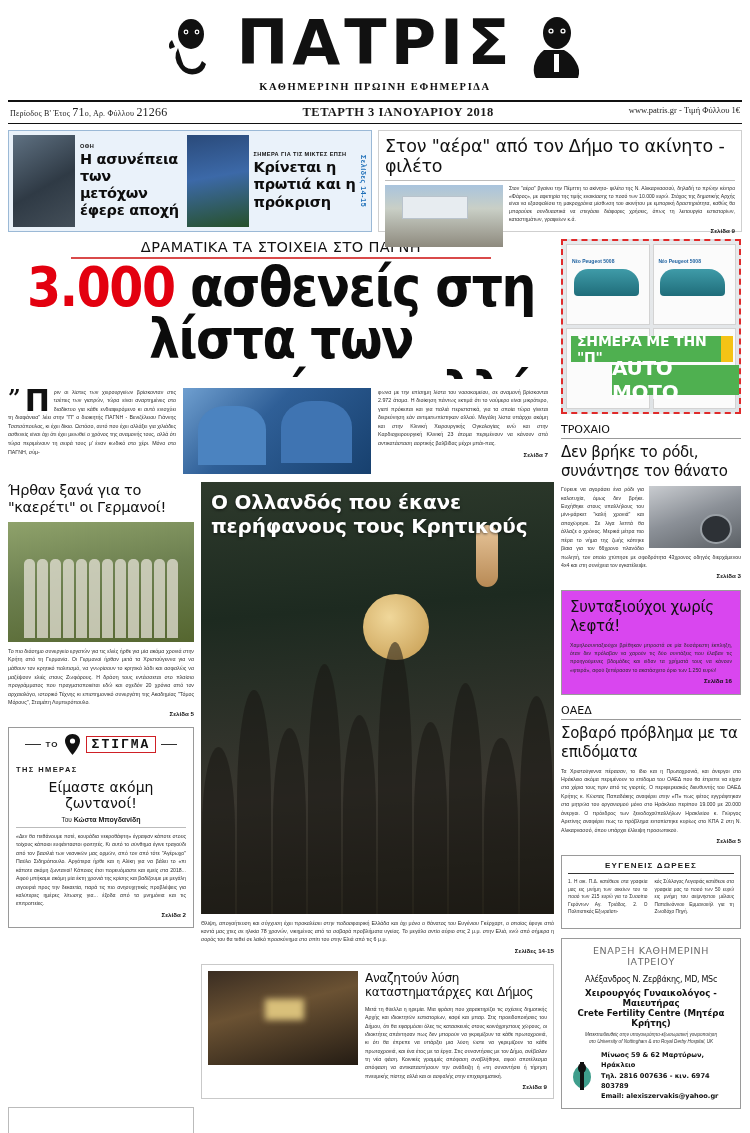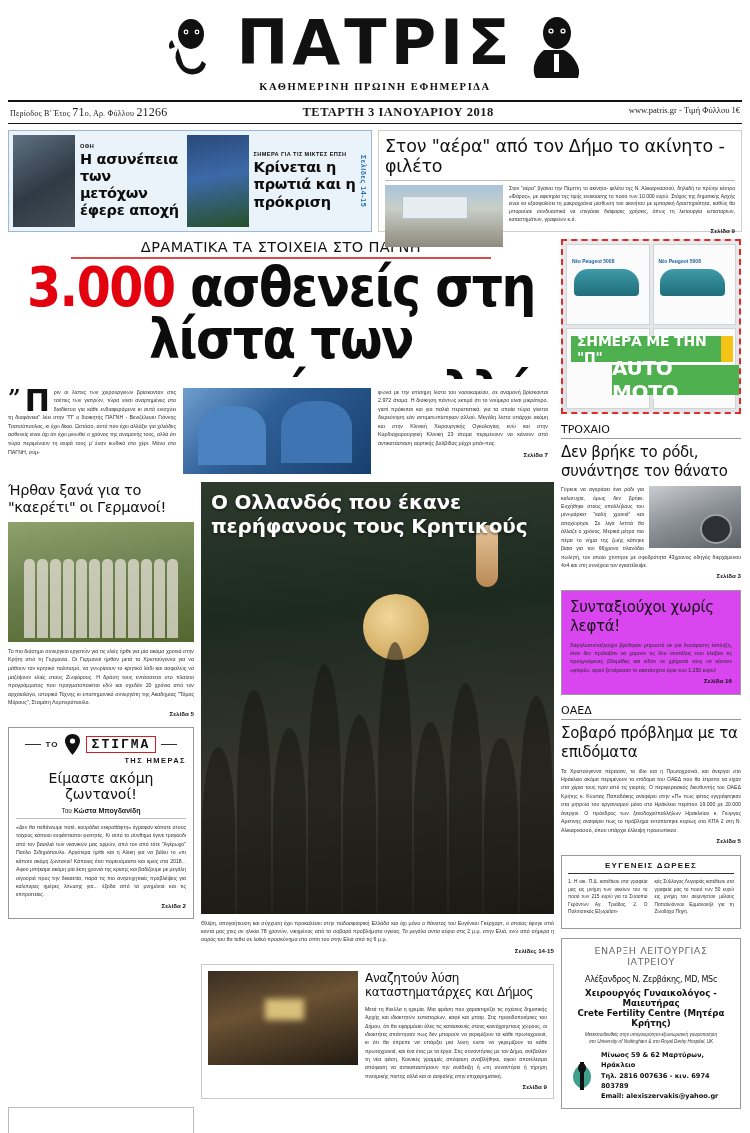--- a/index.html
+++ b/index.html
@@ -145,21 +145,21 @@
   .stigma { border: 1px solid #9a9a9a; margin-top: 8px; padding: 6px 7px 7px; background: #fff; }
   .stigma-top { display: flex; align-items: center; justify-content: center; gap: 5px; }
   .st-to { font-size: 8px; font-weight: 700; letter-spacing: 1px; }
   .st-dash { width: 16px; height: 1px; background: #333; }
   .st-pin { width: 17px; height: 21px; }
   .st-word {
     border: 1.5px solid #cf2026; color: #111; font-weight: 700;
     font-size: 13px; letter-spacing: 2px; padding: 0 5px; line-height: 1.2;
     font-family: Liberation Mono, monospace;
   }
-  .st-sub { text-align: right; font-size: 7.5px; font-weight: 700; letter-spacing: 1.4px; margin-top: 1px; }
+  .st-sub { text-align: left; font-size: 7.5px; font-weight: 700; letter-spacing: 1.4px; margin-top: 10px; }
   .st-title {
     text-align: center; font-family: "DejaVu Sans", sans-serif;
     font-size: 14px; margin-top: 5px; color: #111;
   }
   .st-by { text-align: center; font-size: 6.5px; margin-top: 5px; border-bottom: 1px solid #bbb; padding-bottom: 4px; }
   .st-by b { font-size: 7px; }
   .st-body { font-size: 5.2px; line-height: 1.62; text-align: justify; margin-top: 4px; color: #2b2b2b; }
 
   
   .feature { position: relative; width: 100%; height: 432px; overflow: hidden;
@@ -487,21 +487,21 @@
 
       <div class="donations">
         <div class="don-head">ΕΥΓΕΝΕΙΣ ΔΩΡΕΕΣ</div>
         <div class="don-cols">
           <div>1. Η οικ. Π.Δ. κατέθεσε στα γραφεία μας εις μνήμη των οικείων του το ποσό των 215 ευρώ για το Συσσίτιο Γερόντων Αγ. Τριάδος. 2. Ο Πολιτιστικός Εξωραϊστι-</div>
           <div>κός Σύλλογος Λυγαριάς κατέθεσε στα γραφεία μας το ποσό των 50 ευρώ εις μνήμη του αείμνηστου μέλους Παπαϊωάννου Εμμανουήλ για τη Ζωοδόχο Πηγή.</div>
         </div>
       </div>
 
       <div class="docad">
-        <div class="doc-k">ΕΝΑΡΞΗ ΛΕΙΤΟΥΡΓΙΑΣ ΙΑΤΡΕΙΟΥ</div>
+        <div class="doc-k">ΕΝΑΡΞΗ ΚΑΘΗΜΕΡΙΝΗ ΙΑΤΡΕΙΟΥ</div>
         <div class="doc-name">
           <span>Αλέξανδρος Ν. Ζερβάκης</span><span>, MD, MSc</span>
         </div>
         <div class="doc-spec">Χειρουργός Γυναικολόγος - Μαιευτήρας</div>
         <div class="doc-spec2">Crete Fertility Centre (Μητέρα Κρήτης)</div>
         <div class="doc-note">
           <div>Μετεκπαιδευθείς στην υπογονιμότητα-εξωσωματική γονιμοποίηση</div>
           <div>στο University of Nottingham &amp; στο Royal Derby Hospital, UK</div>
         </div>
         <div class="doc-contact">

